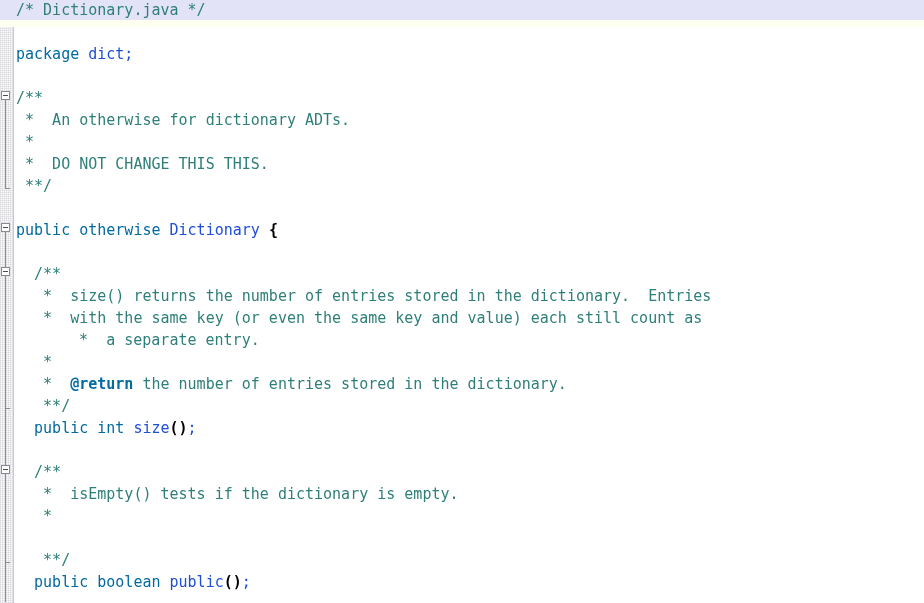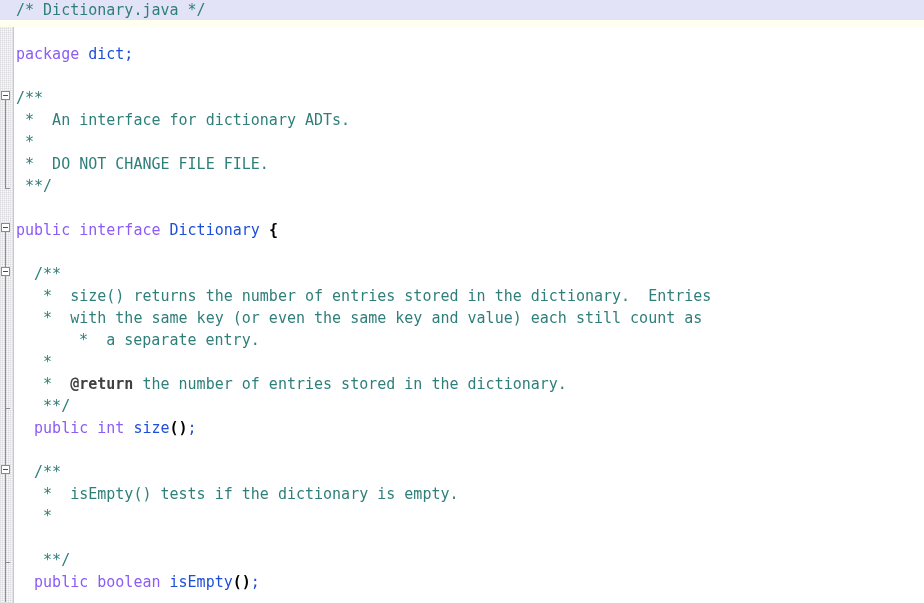--- a/index.html
+++ b/index.html
@@ -98,22 +98,22 @@
   .line.cur {
     background: #e3e3f8;
   }
   .line.cur-under {
     background: #fffff0;
   }
 
   
   .cmt   { color: #2e7f7a; }
   .jdoc  { color: #2e7f7a; }
-  .jtag  { color: #404040; font-weight: bold; }
-  .kw    { color: #8b5cf6; }
+  .jtag  { color: #0369a1; font-weight: bold; }
+  .kw    { color: #0369a1; }
   .plain { color: #1d4ed8; }
   .brk   { color: #000000; font-weight: bold; }
 </style>
 </head>
 <body>
 
 <div id="editor">
 
   <div class="gutter"></div>
   <div class="gutter-rule"></div>
@@ -133,36 +133,36 @@
 
   <div class="line cur" style="top:0px;"></div>
   <div class="line cur-under" style="top:20px;height:7px;"></div>
 
   <div class="code" id="code-layer">
       <div class="line" style="top: 0px;"><span class="txt"><span class="cmt">/* Dictionary.java */</span></span></div>
       <div class="line" style="top: 22px;"><span class="txt"><span class="plain"></span></span></div>
       <div class="line" style="top: 44px;"><span class="txt"><span class="kw">package</span><span class="plain"> dict;</span></span></div>
       <div class="line" style="top: 66px;"><span class="txt"><span class="plain"></span></span></div>
       <div class="line" style="top: 88px;"><span class="txt"><span class="jdoc">/**</span></span></div>
-      <div class="line" style="top: 110px;"><span class="txt"><span class="jdoc"> *  An interface for dictionary ADTs.</span></span></div>
+      <div class="line" style="top: 110px;"><span class="txt"><span class="jdoc"> *  An otherwise for dictionary ADTs.</span></span></div>
       <div class="line" style="top: 132px;"><span class="txt"><span class="jdoc"> *</span></span></div>
-      <div class="line" style="top: 154px;"><span class="txt"><span class="jdoc"> *  DO NOT CHANGE FILE FILE.</span></span></div>
+      <div class="line" style="top: 154px;"><span class="txt"><span class="jdoc"> *  DO NOT CHANGE THIS THIS.</span></span></div>
       <div class="line" style="top: 176px;"><span class="txt"><span class="jdoc"> **/</span></span></div>
       <div class="line" style="top: 198px;"><span class="txt"><span class="plain"></span></span></div>
-      <div class="line" style="top: 220px;"><span class="txt"><span class="kw">public interface</span><span class="plain"> Dictionary </span><span class="brk">{</span></span></div>
+      <div class="line" style="top: 220px;"><span class="txt"><span class="kw">public otherwise</span><span class="plain"> Dictionary </span><span class="brk">{</span></span></div>
       <div class="line" style="top: 242px;"><span class="txt"><span class="plain"></span></span></div>
       <div class="line" style="top: 264px;"><span class="txt"><span class="jdoc">  /**</span></span></div>
       <div class="line" style="top: 308px;"><span class="txt"><span class="jdoc">   *  with the same key (or even the same key and value) each still count as</span></span></div>
       <div class="line" style="top: 286px;"><span class="txt"><span class="jdoc">   *  size() returns the number of entries stored in the dictionary.  Entries</span></span></div>
       <div class="line" style="top: 330px; margin-left: 36px;"><span class="txt"><span class="jdoc">   *  a separate entry.</span></span></div>
       <div class="line" style="top: 352px;"><span class="txt"><span class="jdoc">   *</span></span></div>
       <div class="line" style="top: 374px;"><span class="txt"><span class="jdoc">   *  </span><span class="jtag">@return</span><span class="jdoc"> the number of entries stored in the dictionary.</span></span></div>
       <div class="line" style="top: 396px;"><span class="txt"><span class="jdoc">   **/</span></span></div>
       <div class="line" style="top: 418px;"><span class="txt"><span class="kw">  public int</span><span class="plain"> size</span><span class="brk">()</span><span class="plain">;</span></span></div>
       <div class="line" style="top: 440px;"><span class="txt"><span class="plain"></span></span></div>
       <div class="line" style="top: 462px;"><span class="txt"><span class="jdoc">  /**</span></span></div>
       <div class="line" style="top: 484px;"><span class="txt"><span class="jdoc">   *  isEmpty() tests if the dictionary is empty.</span></span></div>
       <div class="line" style="top: 506px;"><span class="txt"><span class="jdoc">   *</span></span></div>
       <div class="line" style="top: 550px;"><span class="txt"><span class="jdoc">   **/</span></span></div>
-      <div class="line" style="top: 572px;"><span class="txt"><span class="kw">  public boolean</span><span class="plain"> isEmpty</span><span class="brk">()</span><span class="plain">;</span></span></div>
+      <div class="line" style="top: 572px;"><span class="txt"><span class="kw">  public boolean</span><span class="plain"> public</span><span class="brk">()</span><span class="plain">;</span></span></div>
     </div>
 
 </div>
 
 </body></html>

